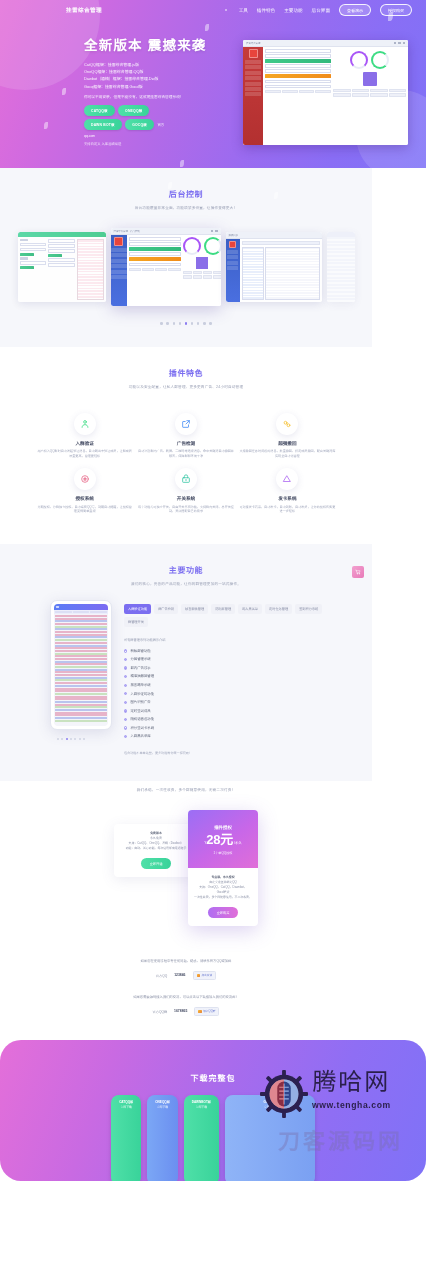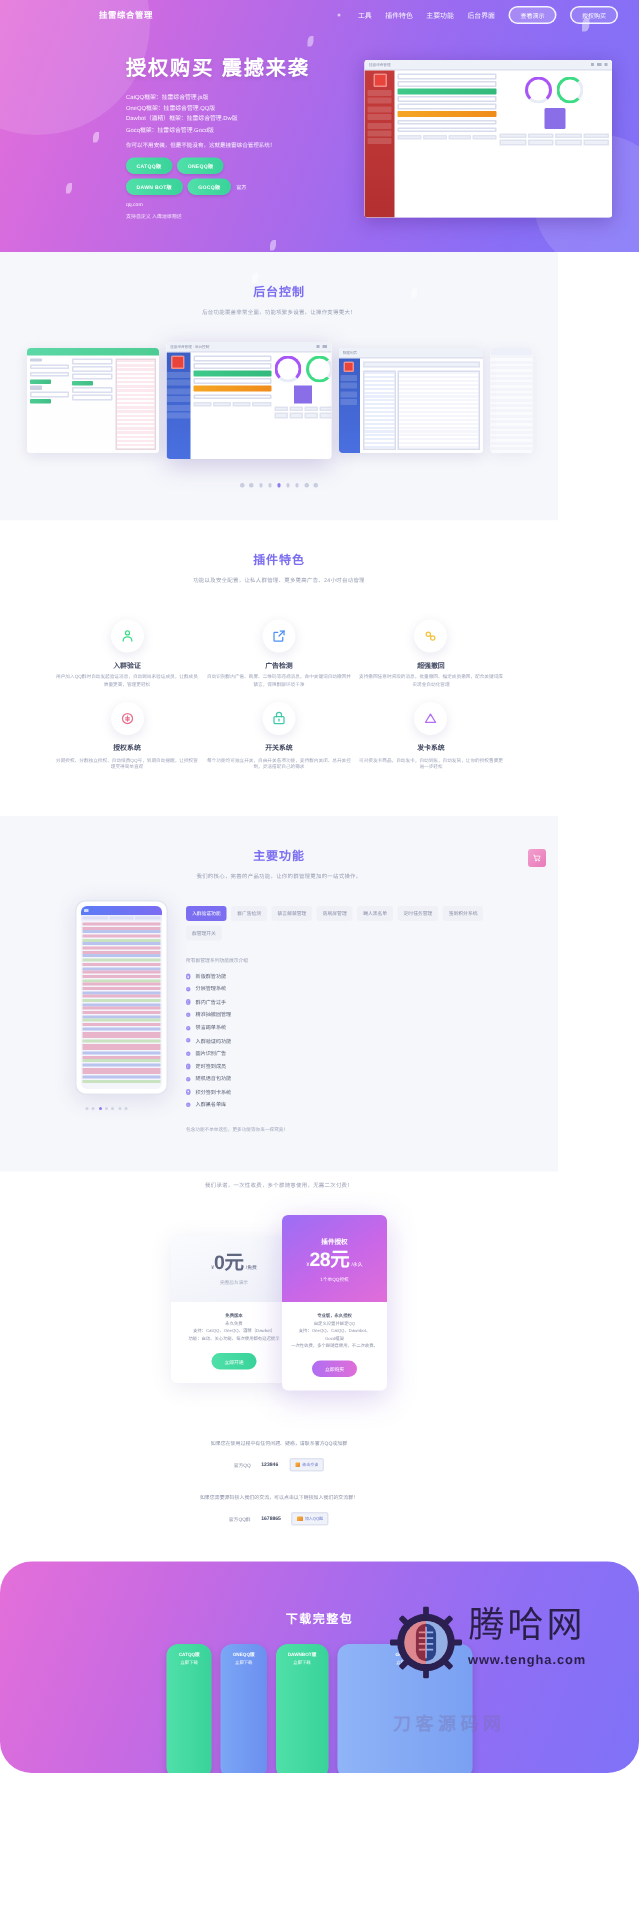--- a/index.html
+++ b/index.html
@@ -180,21 +180,21 @@
   .fbtn.g2{background:linear-gradient(90deg,#4fe0a8,#39d39a);}
   .fbtn.b2{background:linear-gradient(90deg,#8fb4f7,#7aa0f2);}
 
   
   .wm{position:absolute;right:0;top:0;width:176px;height:113px;pointer-events:none;}
   .wm-gear{position:absolute;left:10px;top:30px;width:48px;height:48px;}
   .wm-text{position:absolute;left:62px;top:30px;}
   .wm-cn{font-size:24px;font-weight:400;color:#2a1f4a;letter-spacing:2px;line-height:1;
     font-family:"DejaVu Sans",sans-serif;text-align:center;}
   .wm-url{font-size:8.6px;font-weight:700;color:#2a1f4a;letter-spacing:.6px;margin-top:6px;}
-  .wm-bot{position:absolute;left:12px;bottom:-2px;font-size:12px;font-weight:700;
+  .wm-bot{position:absolute;left:28px;bottom:-2px;font-size:22px;font-weight:700;
     color:rgba(120,110,170,.38);letter-spacing:3px;}
 </style>
 </head>
 <body>
 
 <section class="hero">
   <div class="blob b1"></div>
   <div class="blob b2"></div>
   <div class="petal" style="left:205px;top:24px;"></div>
   <div class="petal" style="left:388px;top:12px;width:5px;height:9px;"></div>
@@ -210,21 +210,21 @@
       <a class="nav-link">插件特色</a>
       <a class="nav-link">主要功能</a>
       <a class="nav-link">后台界面</a>
       <span class="nav-btn solid">查看演示</span>
       <span class="nav-btn">授权购买</span>
     </div>
   </nav>
 
   <div class="hero-body">
     <div class="hero-left">
-      <h1 class="hero-title">授权购买 震撼来袭</h1>
+      <h1 class="hero-title">全新版本 震撼来袭</h1>
       <ul class="hero-lines">
         <li>CatQQ框架：挂雷综合管理.js版</li>
         <li>OneQQ框架：挂雷综合管理.QQ版</li>
         <li>Dawbot（酒精）框架：挂雷综合管理.Dw版</li>
         <li>Gocq框架：挂雷综合管理.Gocd版</li>
       </ul>
       <div class="hero-note">你可以不用安装，但是不能没有，这就是挂雷综合管理系统！</div>
       <div class="hero-btns">
         <span class="pill">CATQQ版</span>
         <span class="pill">ONEQQ版</span>
@@ -646,28 +646,20 @@
       <div class="mf-foot">包含功能不单单这些，更多功能等你来一探究竟！</div>
     </div>
   </div>
 </section>
 
 <section class="sec sec-white">
   <p class="sec-sub">我们承诺，一次性收费，多个群随意使用，无需二次付费！</p>
 
   <div class="price-wrap">
     <div class="pcard free">
-      <div class="free-head">
-        <div class="amt dark">
-          <span class="cur">¥</span>
-          <span class="num">0元</span>
-          <span class="per">/免费</span>
-        </div>
-        <div class="ph-sub dark">完整后台演示</div>
-      </div>
       <div class="pbody">
         <p class="b">免费版本</p>
         <p>永久免费</p>
         <p>支持：CatQQ、OneQQ、酒精（Dawbot）</p>
         <p>功能：自动、关心功能、每次使用都有延迟提示</p>
         <span class="pbtn g">立即开通</span>
       </div>
     </div>
 
     <div class="pcard pro">

